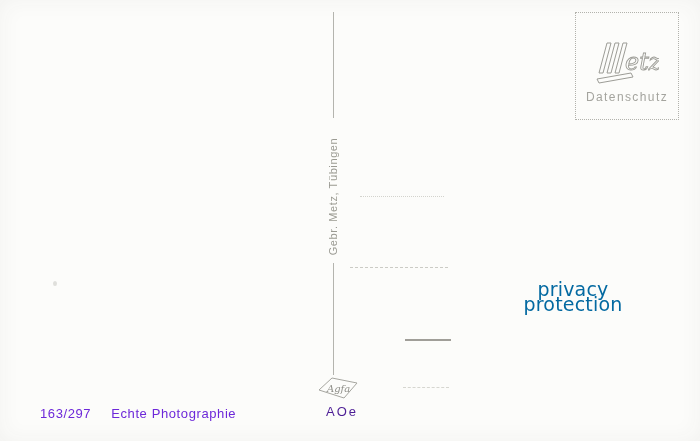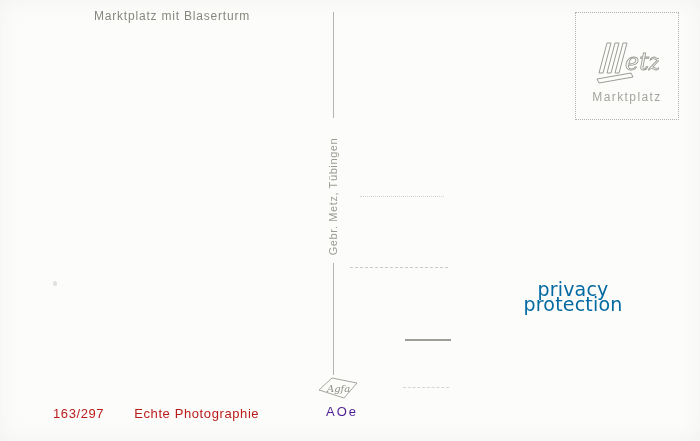--- a/index.html
+++ b/index.html
@@ -48,40 +48,39 @@
   .watermark{
     position:absolute;left:492px;top:282px;width:162px;
     text-align:center;color:#0369a1;
     font-family:"DejaVu Sans",sans-serif;
     font-size:19px;line-height:15px;letter-spacing:0.2px;
   }
   .watermark .l2{margin-left:8px;}
   
   .bottom-left{
     position:absolute;left:40px;top:406px;
-    display:flex;gap:30px;
-    font-size:13px;letter-spacing:0.6px;color:#b91c1c;margin-left:13px;
+    display:flex;gap:20px;
+    font-size:13px;letter-spacing:0.6px;color:#6d28d9;
   }
   .agfa{position:absolute;left:318px;top:376px;}
   .film-code{
     position:absolute;left:322px;top:404px;width:40px;text-align:center;
     font-size:13px;letter-spacing:2px;color:#4c1d95;
   }
   .speck{
     position:absolute;left:53px;top:281px;width:4px;height:5px;
     background:#c7c7c1;border-radius:50%;opacity:.55;
   }
 </style>
 </head>
 <body>
 
 <div class="page">
 
   <div class="caption">
-    <div>Marktplatz mit Blaserturm</div>
   </div>
 
   <div class="vline top"></div>
   <div class="publisher">Gebr. Metz, Tübingen</div>
   <div class="vline bottom"></div>
 
   <div class="rule r1"></div>
   <div class="rule r2"></div>
   <div class="rule r3"></div>
   <div class="rule r4"></div>
@@ -89,21 +88,21 @@
   <div class="stampbox">
     <svg width="64" height="50" viewBox="0 0 64 50">
 
       <polygon points="12,6 16,6 8,36 4,36" fill="none" stroke="#9c9c96" stroke-width="1"></polygon>
       <polygon points="20,6 24,6 16,36 12,36" fill="none" stroke="#9c9c96" stroke-width="1"></polygon>
       <polygon points="28,6 32,6 24,36 20,36" fill="none" stroke="#9c9c96" stroke-width="1"></polygon>
 
       <polygon points="2,42 36,36 38,40 4,46" fill="none" stroke="#9c9c96" stroke-width="1"></polygon>
       <text x="30" y="33" font-size="24" font-style="italic" font-family="DejaVu Serif, serif" fill="none" stroke="#9c9c96" stroke-width="0.9">etz</text>
     </svg>
-    <div class="brandword">Marktplatz</div>
+    <div class="brandword">Datenschutz</div>
   </div>
 
   <div class="watermark">
     <div class="l1">privacy protection</div>
   </div>
 
   <div class="bottom-left">
     <span>163/297</span>
     <span>Echte Photographie</span>
   </div>

